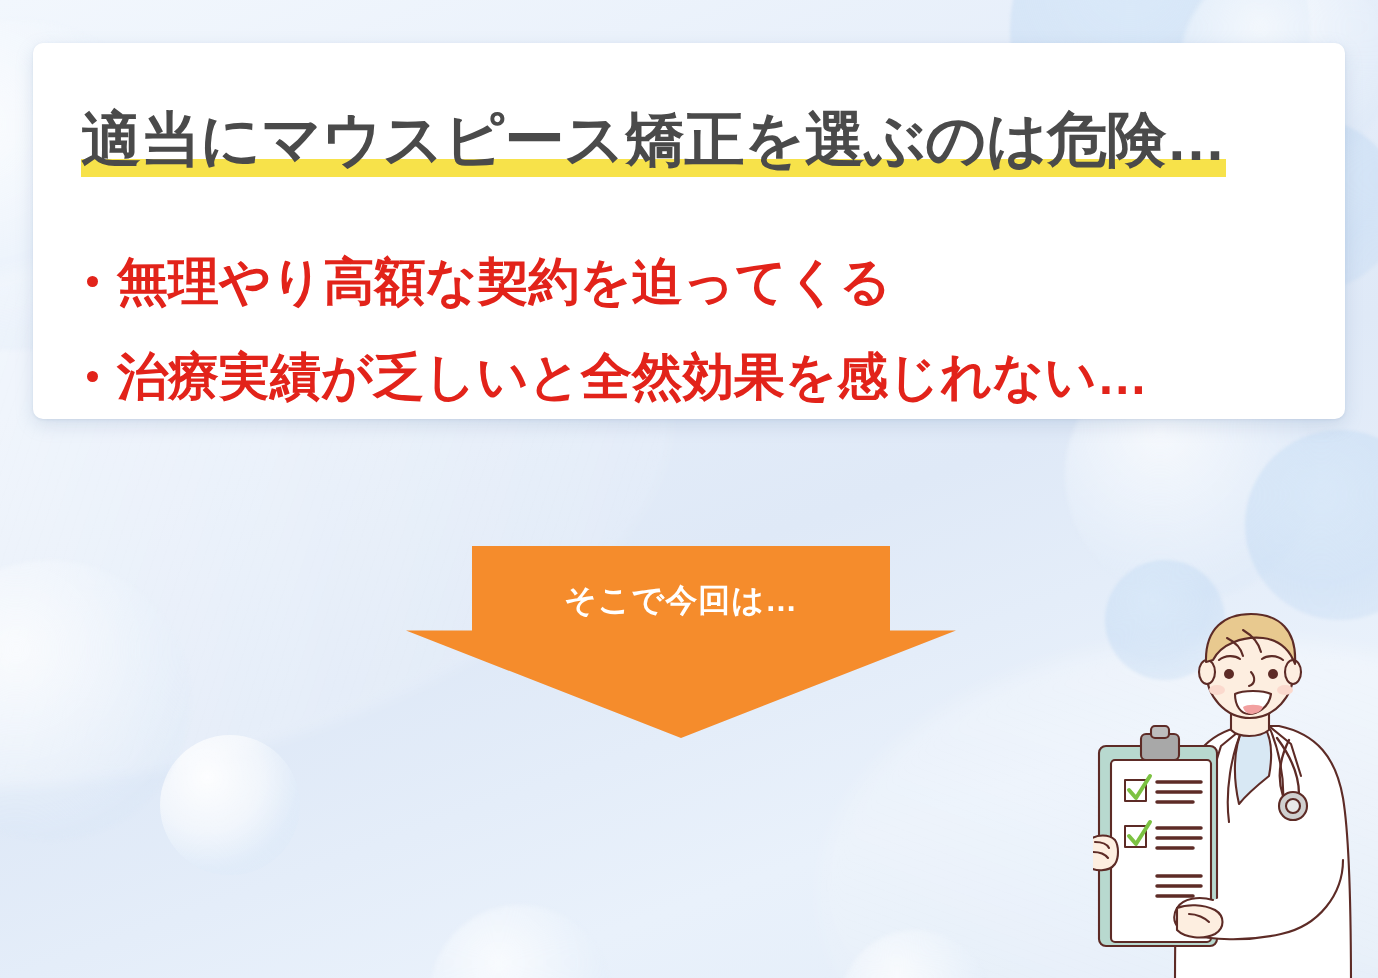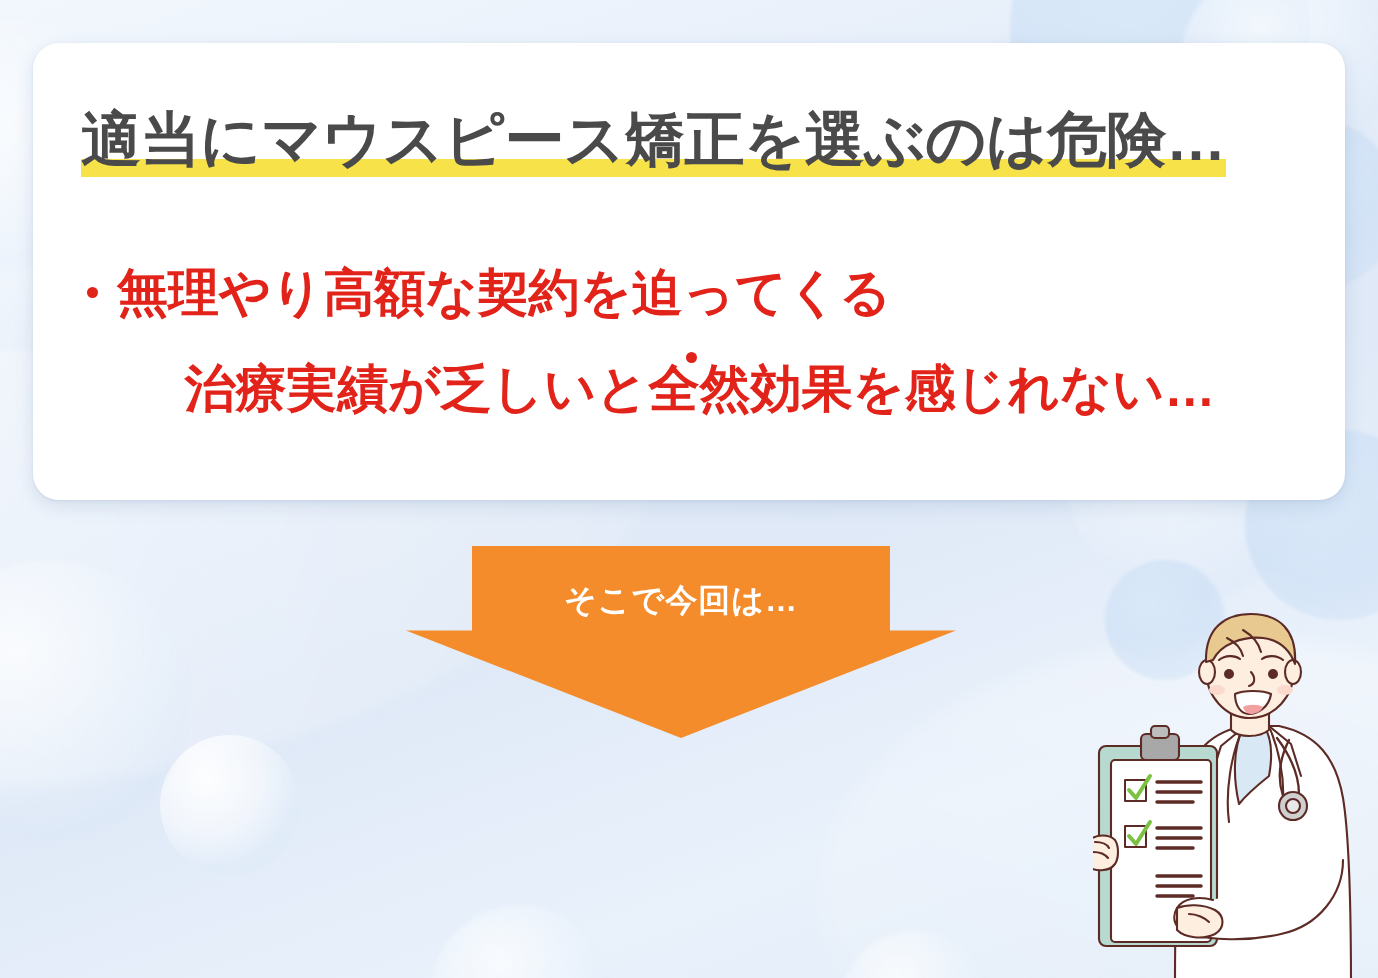--- a/index.html
+++ b/index.html
@@ -82,23 +82,23 @@
     width: 820px; height: 520px;
     border-radius: 50%;
     background: linear-gradient(200deg, rgba(255,255,255,0.40), rgba(255,255,255,0.02));
     filter: blur(10px);
   }
 
   
   .card {
     position: absolute;
     left: 33px; top: 43px;
-    width: 1312px; height: 457px;
+    width: 1312px; height: 376px;
     background: #ffffff;
-    border-radius: 26px;
+    border-radius: 10px;
     box-shadow: 0 6px 18px rgba(120,145,180,0.22), 0 1px 3px rgba(120,145,180,0.16);
     text-align: center;
   }
 
   .card-title {
     position: absolute;
     left: 48px; top: 67px;
     font-size: 60px;
     font-weight: 700;
     color: #4a4a4a;
@@ -117,23 +117,22 @@
     width: 1230px;
   }
   .bullet {
     display: flex;
     align-items: center;
     font-size: 51px;
     font-weight: 700;
     color: #e2231a;
     line-height: 1;
     white-space: nowrap;
-    margin-top: 11px;
-  }
-  .bullet + .bullet { margin-top: 34px; flex-direction: column; }
+  }
+  .bullet + .bullet { margin-top: 44px; }
   .bullet-dot {
     display: inline-block;
     width: 11px; height: 11px;
     border-radius: 50%;
     background: #e2231a;
     margin: 0 19px 0 2px;
     flex: 0 0 auto;
   }
 
   

